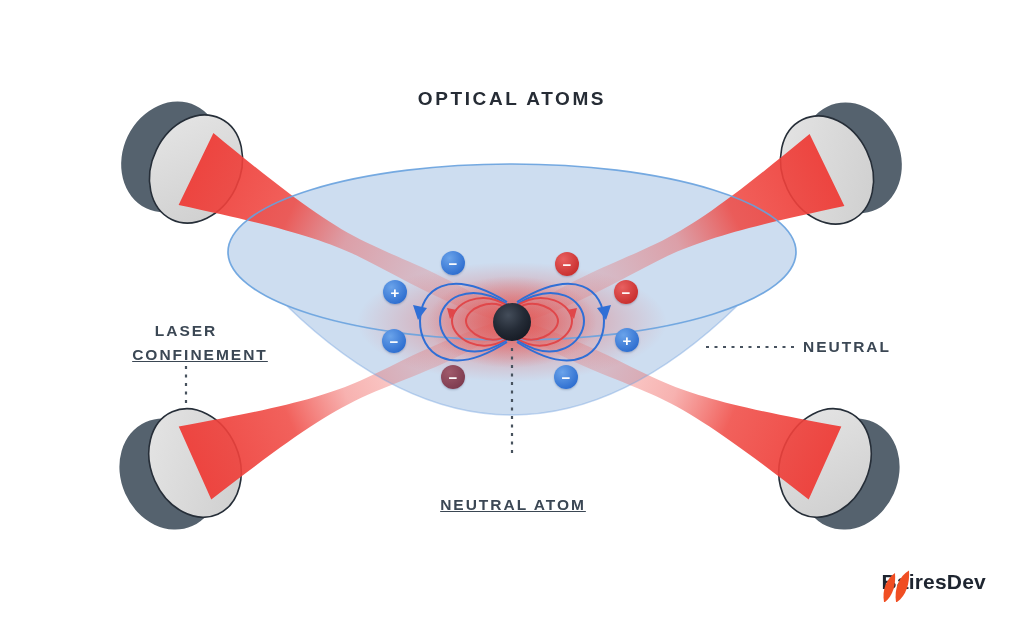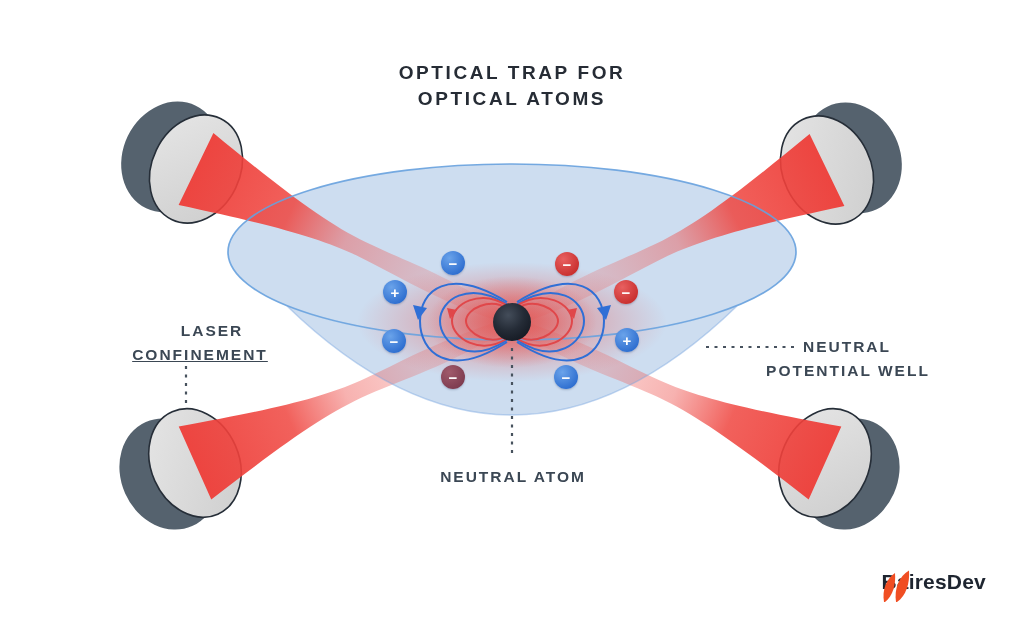--- a/index.html
+++ b/index.html
@@ -129,30 +129,28 @@
 
   <div class="badge blue" style="left:441px;top:251px;">−</div>
   <div class="badge red" style="left:555px;top:252px;">−</div>
   <div class="badge blue" style="left:383px;top:280px;">+</div>
   <div class="badge red" style="left:614px;top:280px;">−</div>
   <div class="badge blue" style="left:382px;top:329px;">−</div>
   <div class="badge blue" style="left:615px;top:328px;">+</div>
   <div class="badge maroon" style="left:441px;top:365px;">−</div>
   <div class="badge blue" style="left:554px;top:365px;">−</div>
 
-  <div class="lbl title-line" style="left:512px;top:62px;">OPTICAL TRAP FOR</div>
   <div class="lbl title-line" style="left:512px;top:88px;">OPTICAL ATOMS</div>
 
-  <div class="lbl side-line" style="left:186px;top:322px;margin-left:26px;">LASER</div>
+  <div class="lbl side-line" style="left:186px;top:322px;">LASER</div>
   <div class="lbl side-line" style="left:200px;top:346px;text-decoration:underline;">CONFINEMENT</div>
 
   <div class="lbl side-line" style="left:847px;top:338px;">NEUTRAL</div>
-  <div class="lbl side-line" style="left:848px;top:362px;">POTENTIAL WELL</div>
 
-  <div class="lbl side-line" style="left:513px;top:468px;">NEUTRAL ATOM</div>
+  <div class="lbl side-line" style="left:513px;top:496px;text-decoration:underline;">NEUTRAL ATOM</div>
 
   <div class="logo">
     <svg width="30" height="34" viewBox="0 0 30 34">
       <path d="M3,32 C1,20 5,9 14,3 C15,14 12,26 4,32 Z" fill="#f04e23"></path>
       <path d="M15,32 C13,19 18,6 28,0.5 C29,13 25,26 16,32 Z" fill="#f04e23"></path>
     </svg>
     <span class="logo-text">BairesDev</span>
   </div>
 
 </div>

